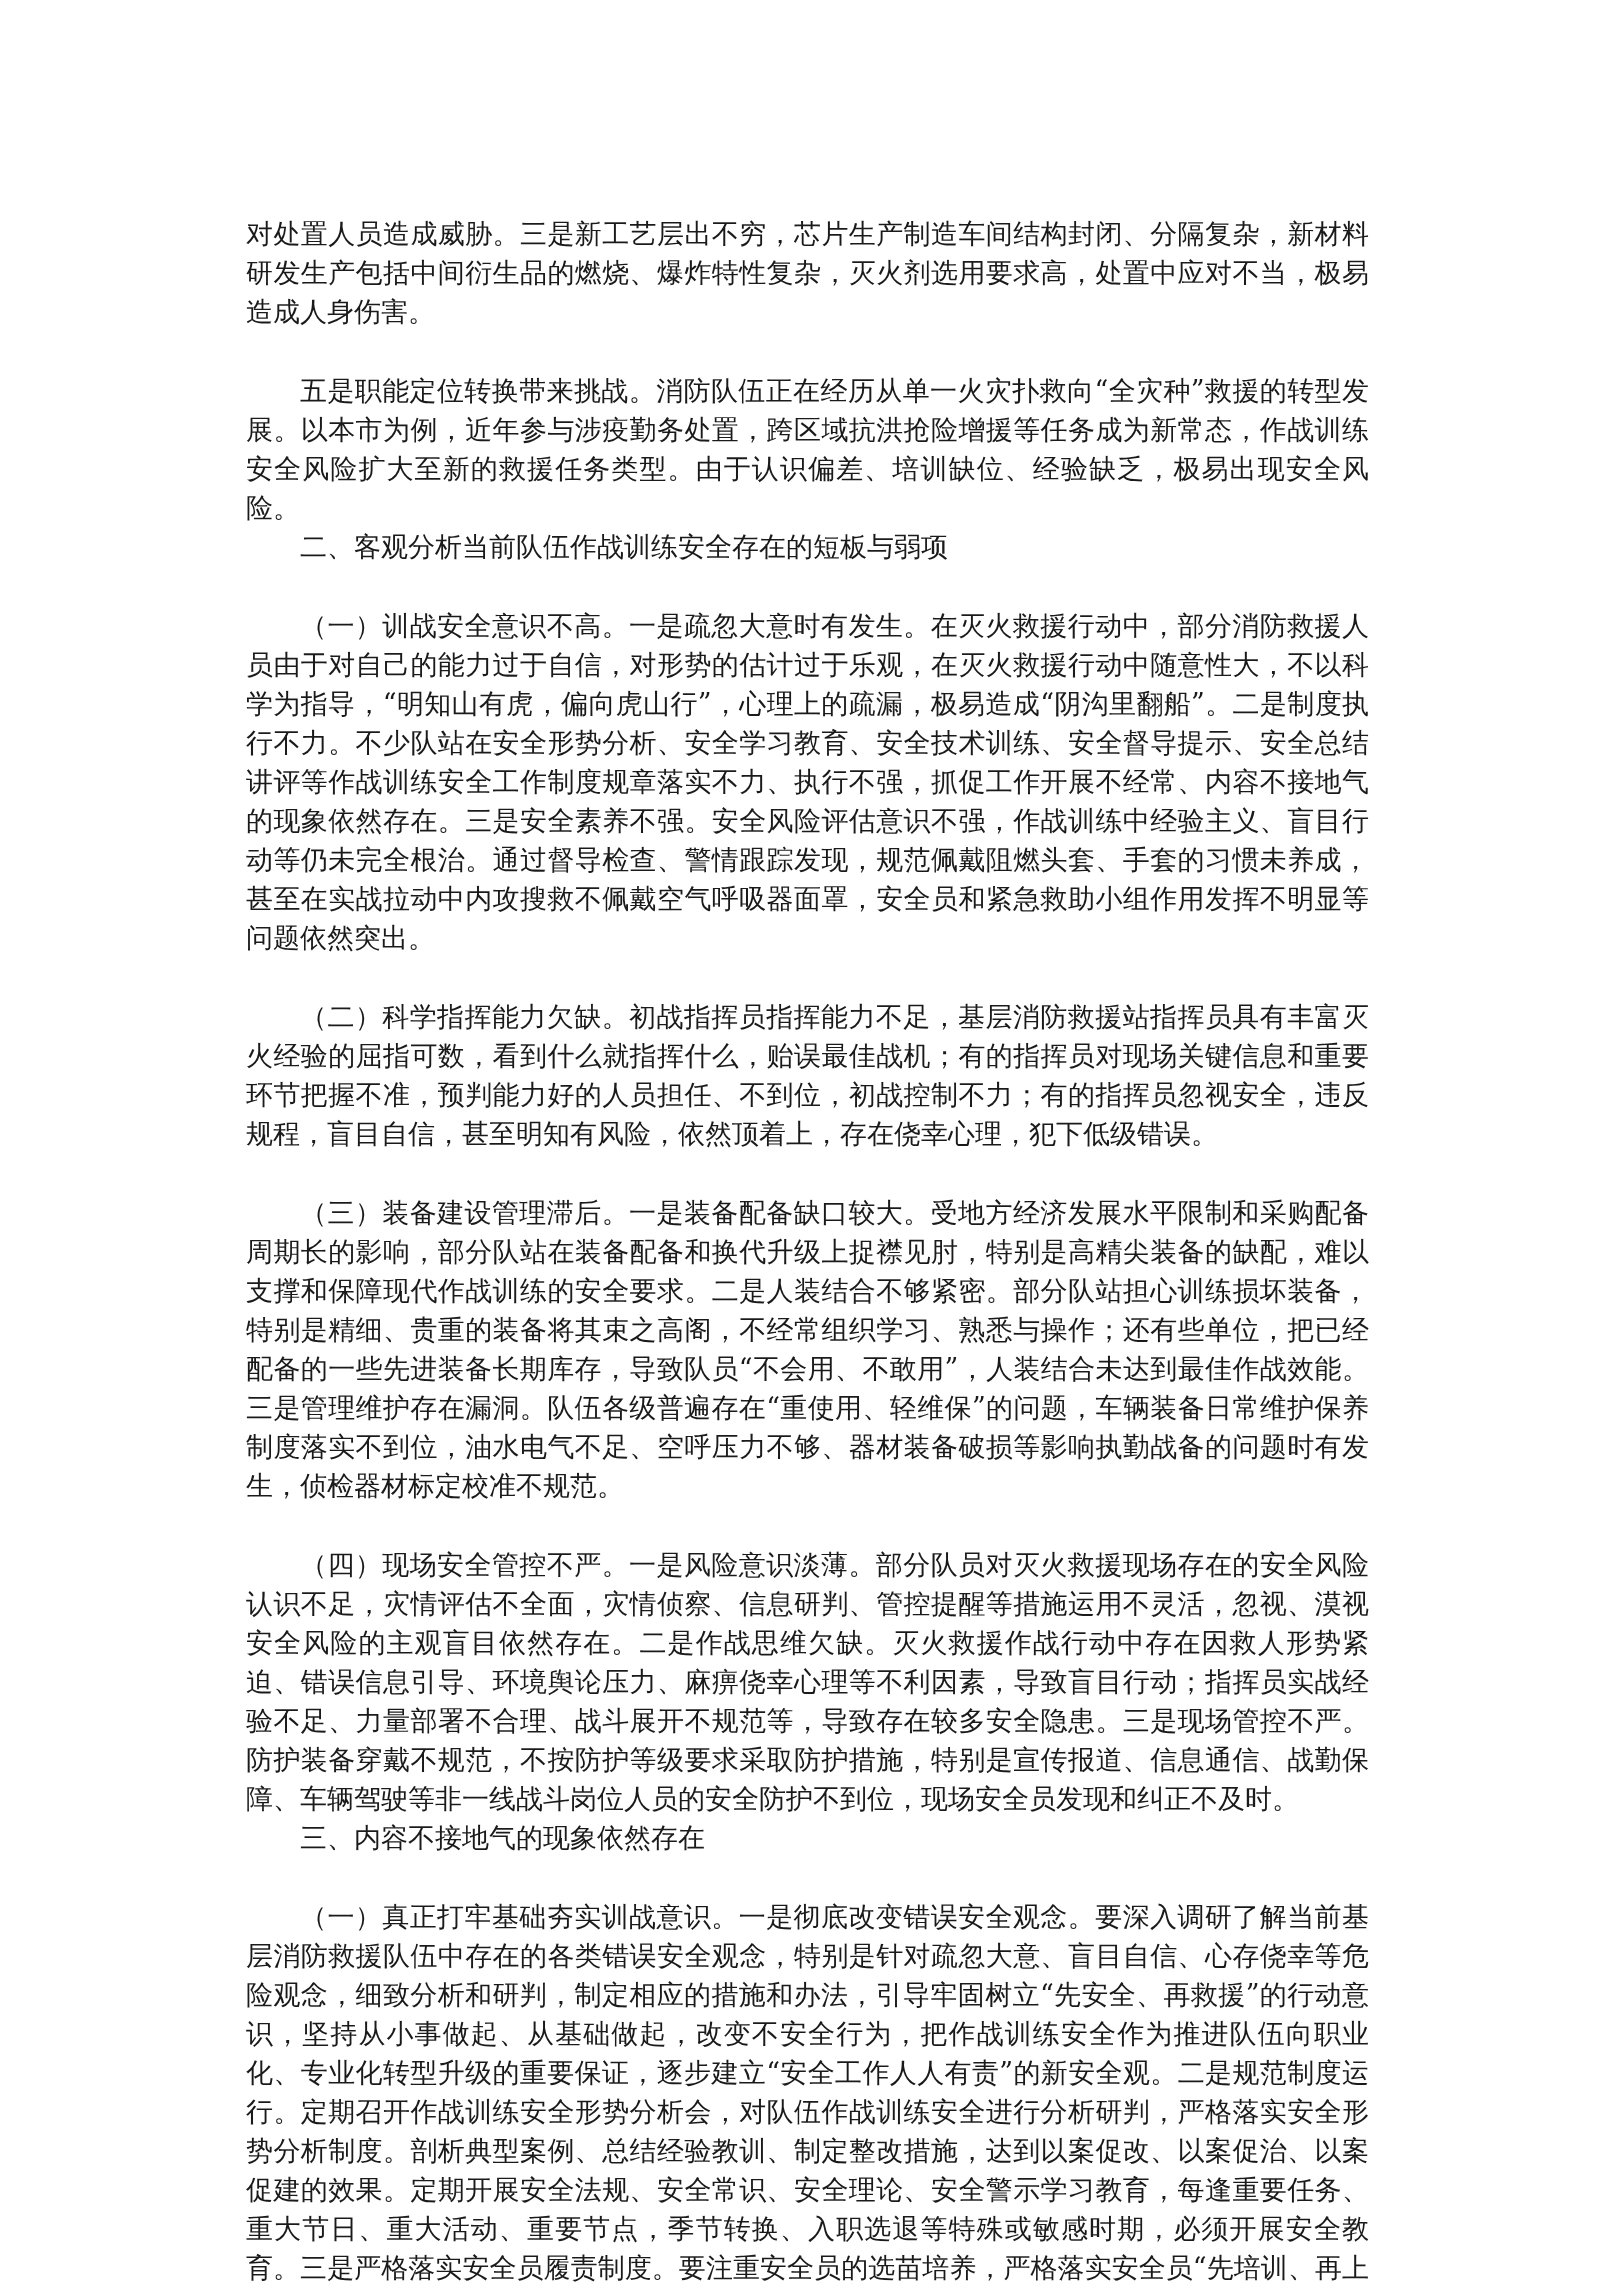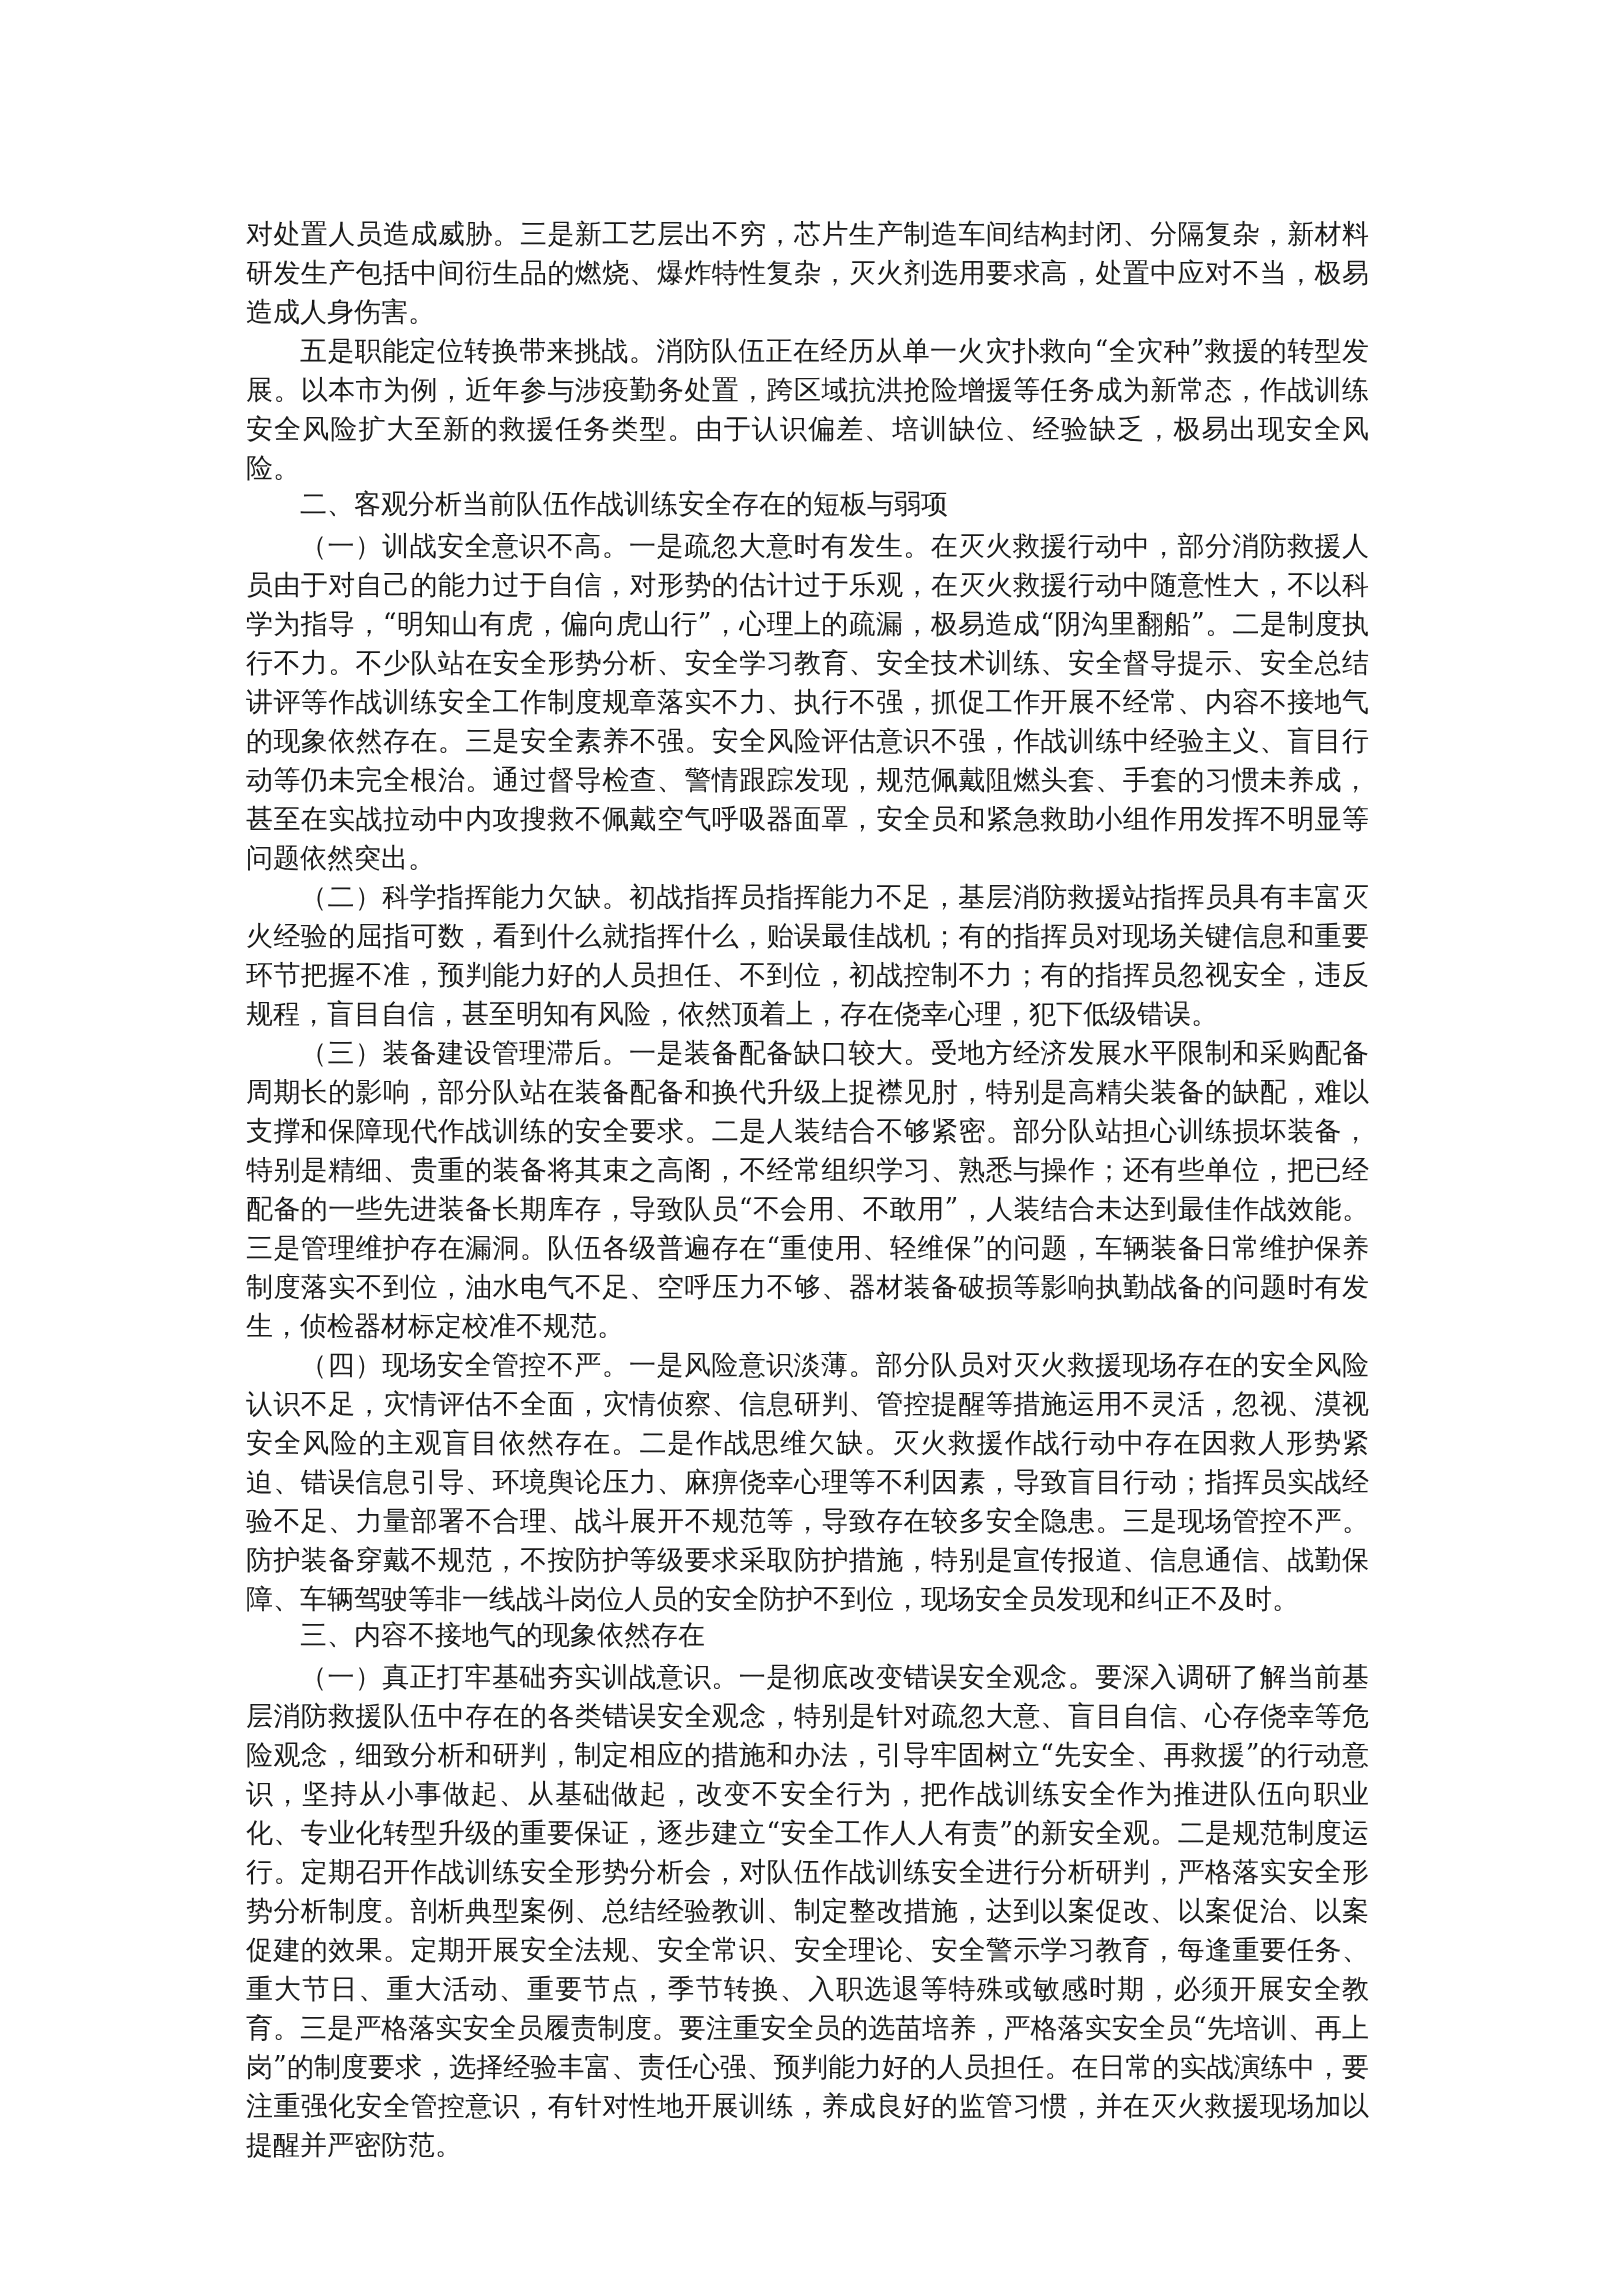--- a/index.html
+++ b/index.html
@@ -10,22 +10,22 @@
     top: 214px;
     width: 1123px;
     font-family: "DejaVu Serif", "Liberation Serif", serif;
     font-size: 27px;
     line-height: 39px;
     color: #1a1a1a;
     text-align: justify;
     text-justify: inter-character;
   }
   .page p { margin: 0; }
-  .page p.indent { text-indent: 2em; }
-  .page p.heading { text-indent: 2em; font-family: Liberation Mono, monospace; }
+  .page p.indent { text-indent: 2em; margin-top: 40px; }
+  .page p.heading { text-indent: 2em; }
 </style>
 </head>
 <body>
 
 <div class="page">
   <p class="noindent">对处置人员造成威胁。三是新工艺层出不穷，芯片生产制造车间结构封闭、分隔复杂，新材料研发生产包括中间衍生品的燃烧、爆炸特性复杂，灭火剂选用要求高，处置中应对不当，极易造成人身伤害。</p>
   <p class="indent">五是职能定位转换带来挑战。消防队伍正在经历从单一火灾扑救向“全灾种”救援的转型发展。以本市为例，近年参与涉疫勤务处置，跨区域抗洪抢险增援等任务成为新常态，作战训练安全风险扩大至新的救援任务类型。由于认识偏差、培训缺位、经验缺乏，极易出现安全风险。</p>
   <p class="heading">二、客观分析当前队伍作战训练安全存在的短板与弱项</p>
   <p class="indent">（一）训战安全意识不高。一是疏忽大意时有发生。在灭火救援行动中，部分消防救援人员由于对自己的能力过于自信，对形势的估计过于乐观，在灭火救援行动中随意性大，不以科学为指导，“明知山有虎，偏向虎山行”，心理上的疏漏，极易造成“阴沟里翻船”。二是制度执行不力。不少队站在安全形势分析、安全学习教育、安全技术训练、安全督导提示、安全总结讲评等作战训练安全工作制度规章落实不力、执行不强，抓促工作开展不经常、内容不接地气的现象依然存在。三是安全素养不强。安全风险评估意识不强，作战训练中经验主义、盲目行动等仍未完全根治。通过督导检查、警情跟踪发现，规范佩戴阻燃头套、手套的习惯未养成，甚至在实战拉动中内攻搜救不佩戴空气呼吸器面罩，安全员和紧急救助小组作用发挥不明显等问题依然突出。</p>
   <p class="indent">（二）科学指挥能力欠缺。初战指挥员指挥能力不足，基层消防救援站指挥员具有丰富灭火经验的屈指可数，看到什么就指挥什么，贻误最佳战机；有的指挥员对现场关键信息和重要环节把握不准，预判能力好的人员担任、不到位，初战控制不力；有的指挥员忽视安全，违反规程，盲目自信，甚至明知有风险，依然顶着上，存在侥幸心理，犯下低级错误。</p>

